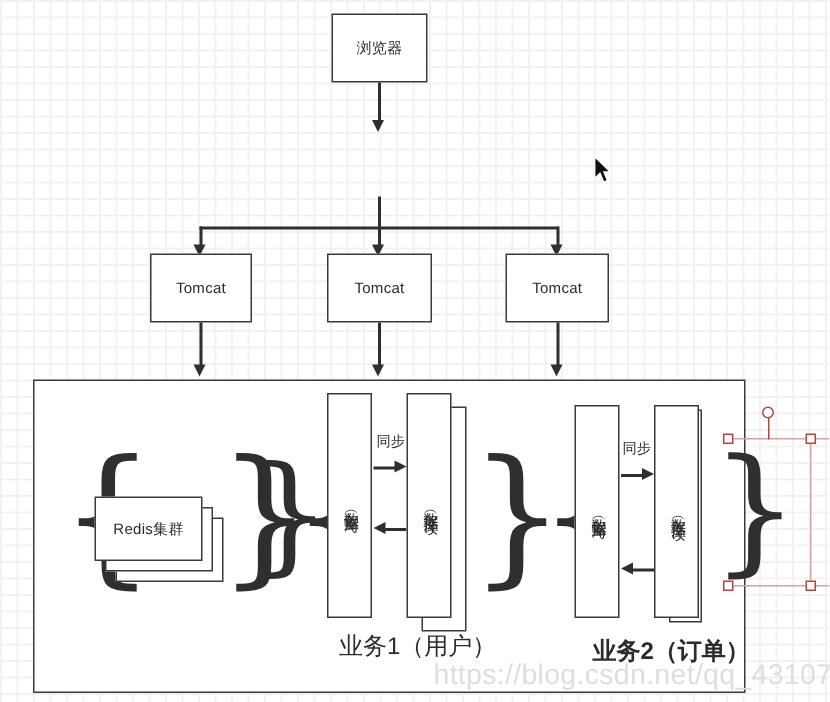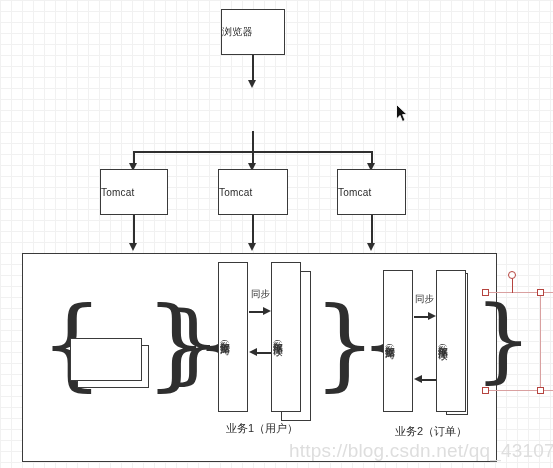--- a/index.html
+++ b/index.html
@@ -32,20 +32,21 @@
     background-position: 0 0, 0 0, 0 0, 0 0;
   }
 
   .node {
     position: absolute;
     box-sizing: border-box;
     background: #ffffff;
     border: 1.4px solid #3a3a3a;
     display: flex;
     align-items: center;
+    justify-content: center;
     color: #2b2b2b;
     font-size: 10px;
     letter-spacing: 0.2px;
   }
 
   .node-shadow {
     position: absolute;
     box-sizing: border-box;
     background: #ffffff;
     border: 1.4px solid #3a3a3a;
@@ -98,21 +99,21 @@
   .brace {
     position: absolute;
     color: #2f2f2f;
     font-family: "DejaVu Serif", serif;
     line-height: 1;
     user-select: none;
   }
 
   .caption {
     position: absolute;
-    font-size: 11px;
+    font-size: 16px;
     color: #2b2b2b;
     white-space: nowrap;
   }
 
   .sync-label {
     position: absolute;
     font-size: 9.5px;
     color: #2b2b2b;
     white-space: nowrap;
   }
@@ -204,20 +205,23 @@
 
   <div class="edge v" style="left:371px; top:215px; height:30px;"></div>
   <div class="arrowhead down" style="left:367px; top:243px;"></div>
 
   <div class="big-frame" style="left:22px; top:253px; width:475px; height:209px;"></div>
 
   <div class="brace" style="left:40px; top:294px; font-size:100px;">{</div>
 
   <div class="node-shadow" style="left:77px; top:345px; width:72px; height:43px;"></div>
   <div class="node-shadow" style="left:70px; top:338px; width:72px; height:43px;"></div>
+  <div class="node" style="left:63px; top:331px; width:72px; height:43px; z-index:3;">
+    <span>Redis集群</span>
+  </div>
 
   <div class="brace" style="left:145px; top:294px; font-size:100px;">}</div>
 
   <div class="brace" style="left:166px; top:300px; font-size:86px;">}</div>
 
   <div class="brace" style="left:194px; top:294px; font-size:100px;">{</div>
 
   <div class="node" style="left:218px; top:262px; width:30px; height:150px;">
     <span class="vert">数据库（写）</span>
   </div>
@@ -253,21 +257,21 @@
   <div class="edge h" style="left:421px; top:379px; width:15px;"></div>
   <div class="arrowhead left" style="left:414px; top:375px;"></div>
 
   <div class="node-shadow" style="left:446px; top:273px; width:22px; height:142px;"></div>
   <div class="node" style="left:436px; top:270px; width:30px; height:142px; z-index:3;">
     <span class="vert">数据库（读）</span>
   </div>
 
   <div class="brace" style="left:474px; top:294px; font-size:92px; z-index:4;">}</div>
 
-  <div class="caption" style="left:395px; top:424px;">业务2（订单）</div>
+  <div class="caption" style="left:395px; top:424px;font-weight:bold;">业务2（订单）</div>
 
   <div class="watermark" style="left:289px; top:440px;">https://blog.csdn.net/qq_43107323</div>
 
   <div class="sel-line h" style="left:485px; top:292px; width:68px;"></div>
   <div class="sel-line h" style="left:485px; top:390px; width:68px;"></div>
   <div class="sel-line v" style="left:540px; top:292px; height:99px;"></div>
 
   <div class="sel-stem" style="left:512px; top:277px; height:16px;"></div>
   <div class="sel-rotate" style="left:508px; top:271px;"></div>
 

